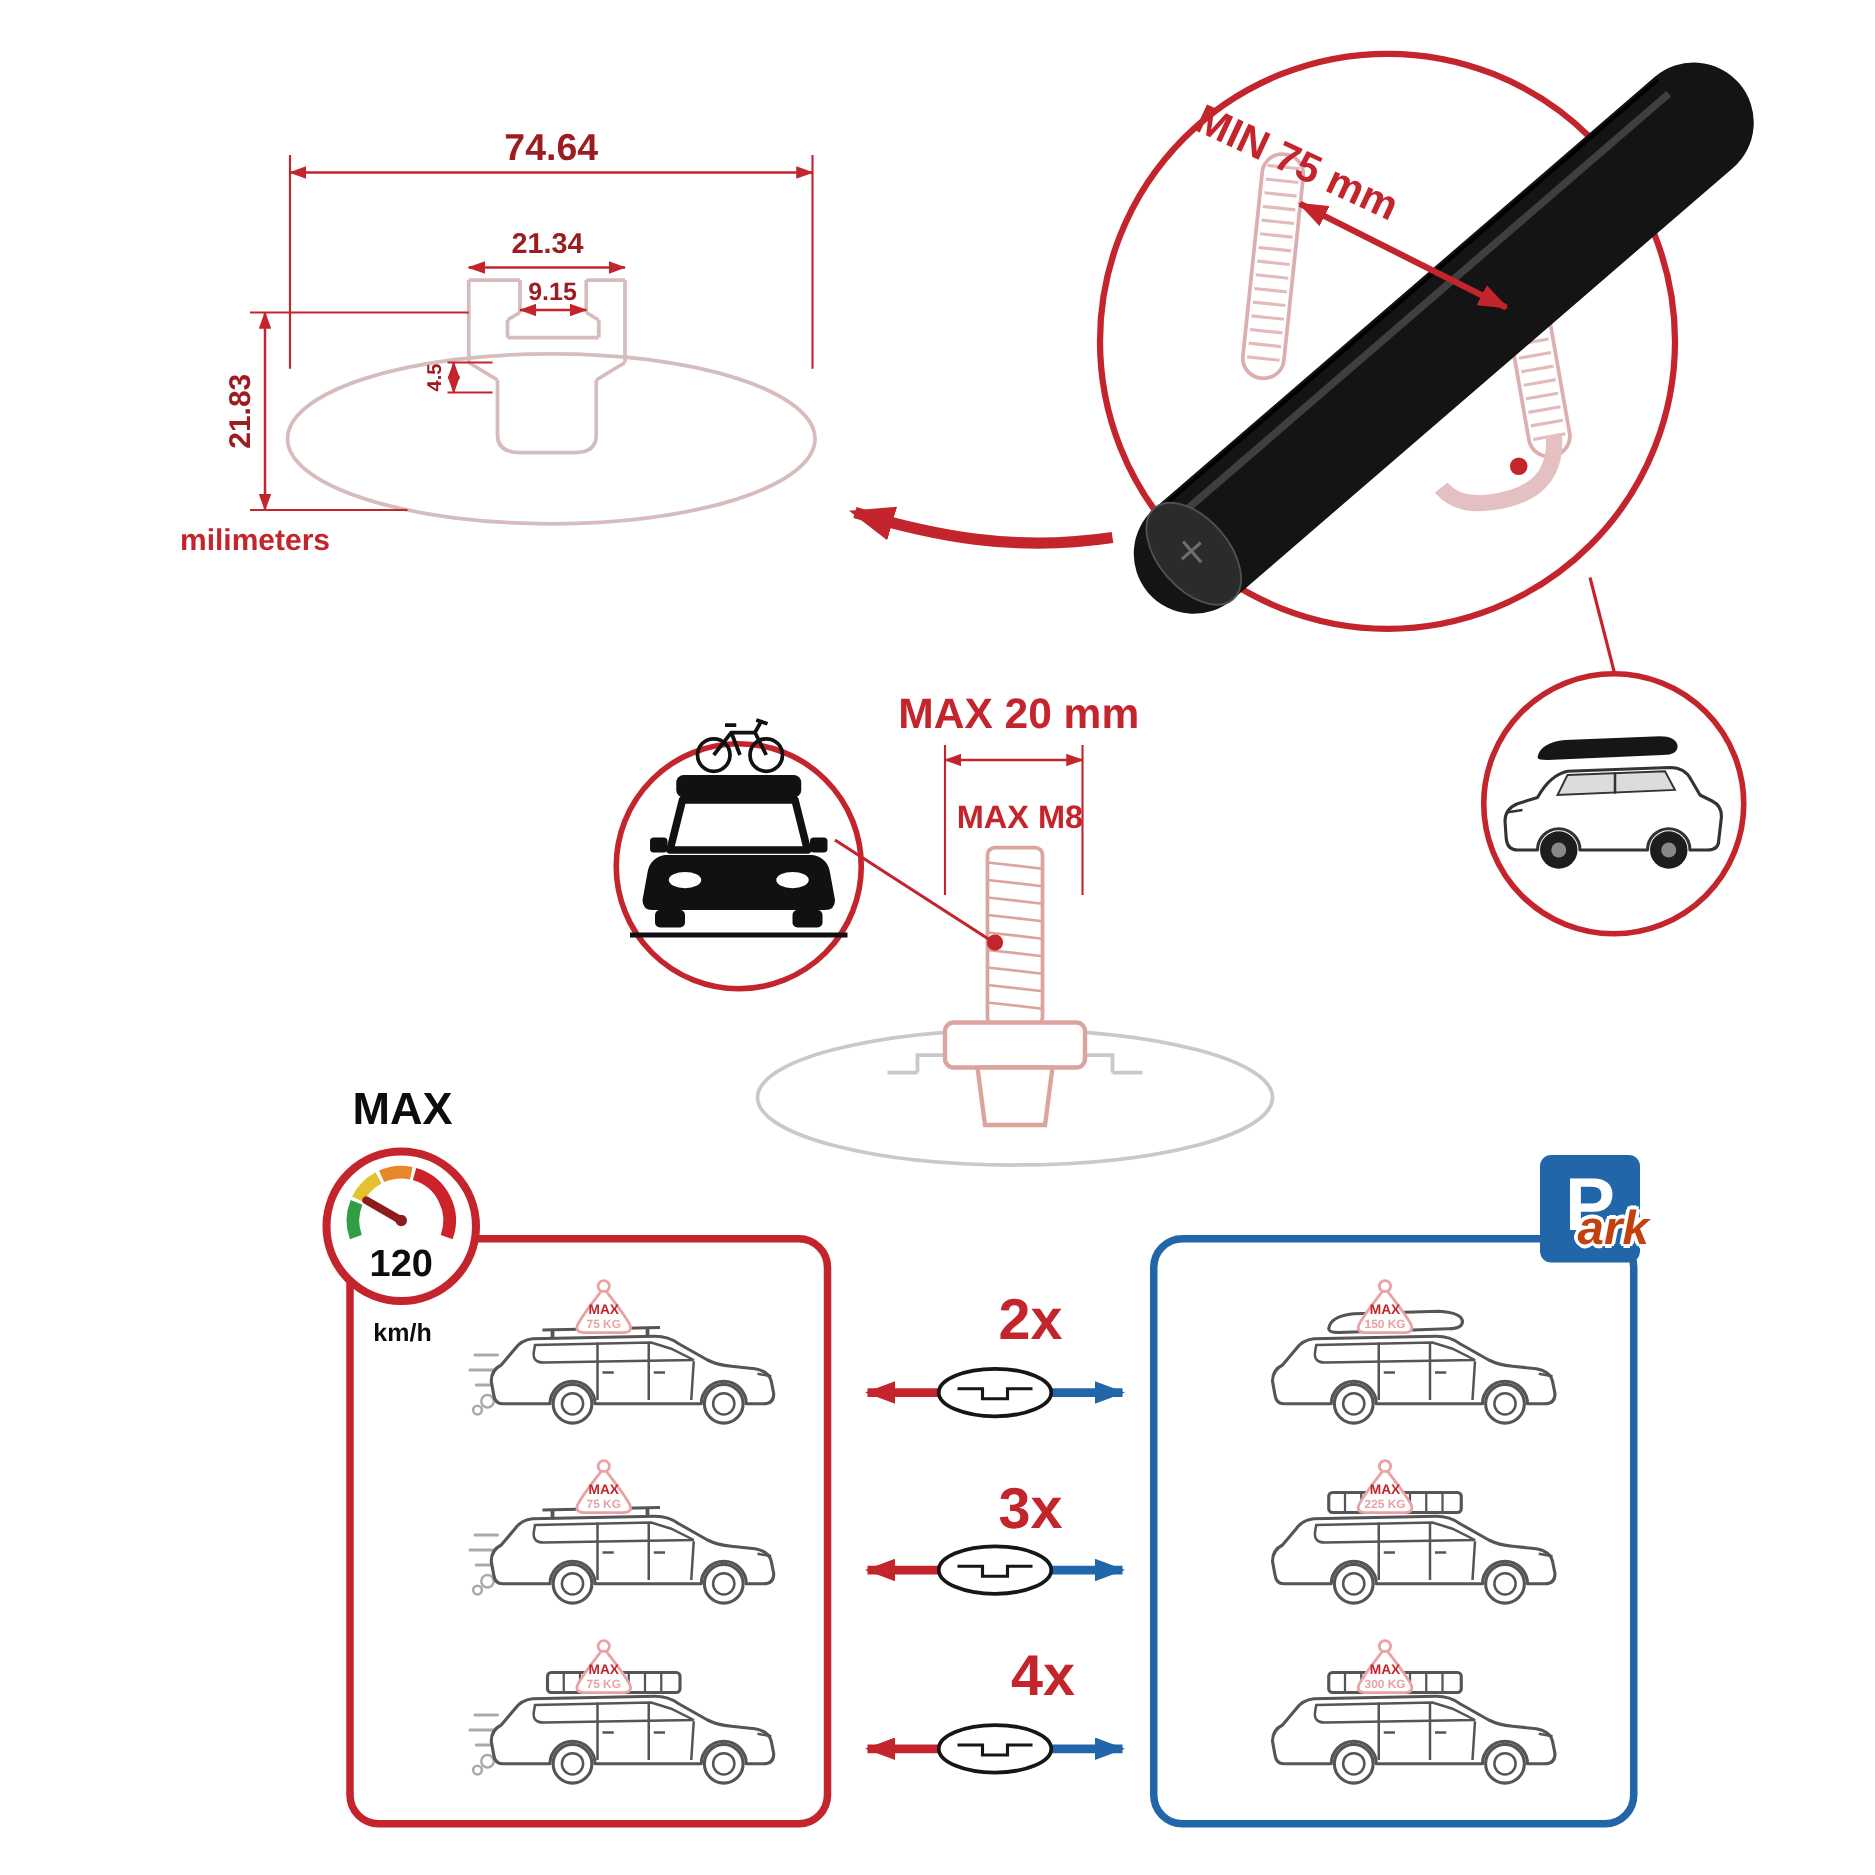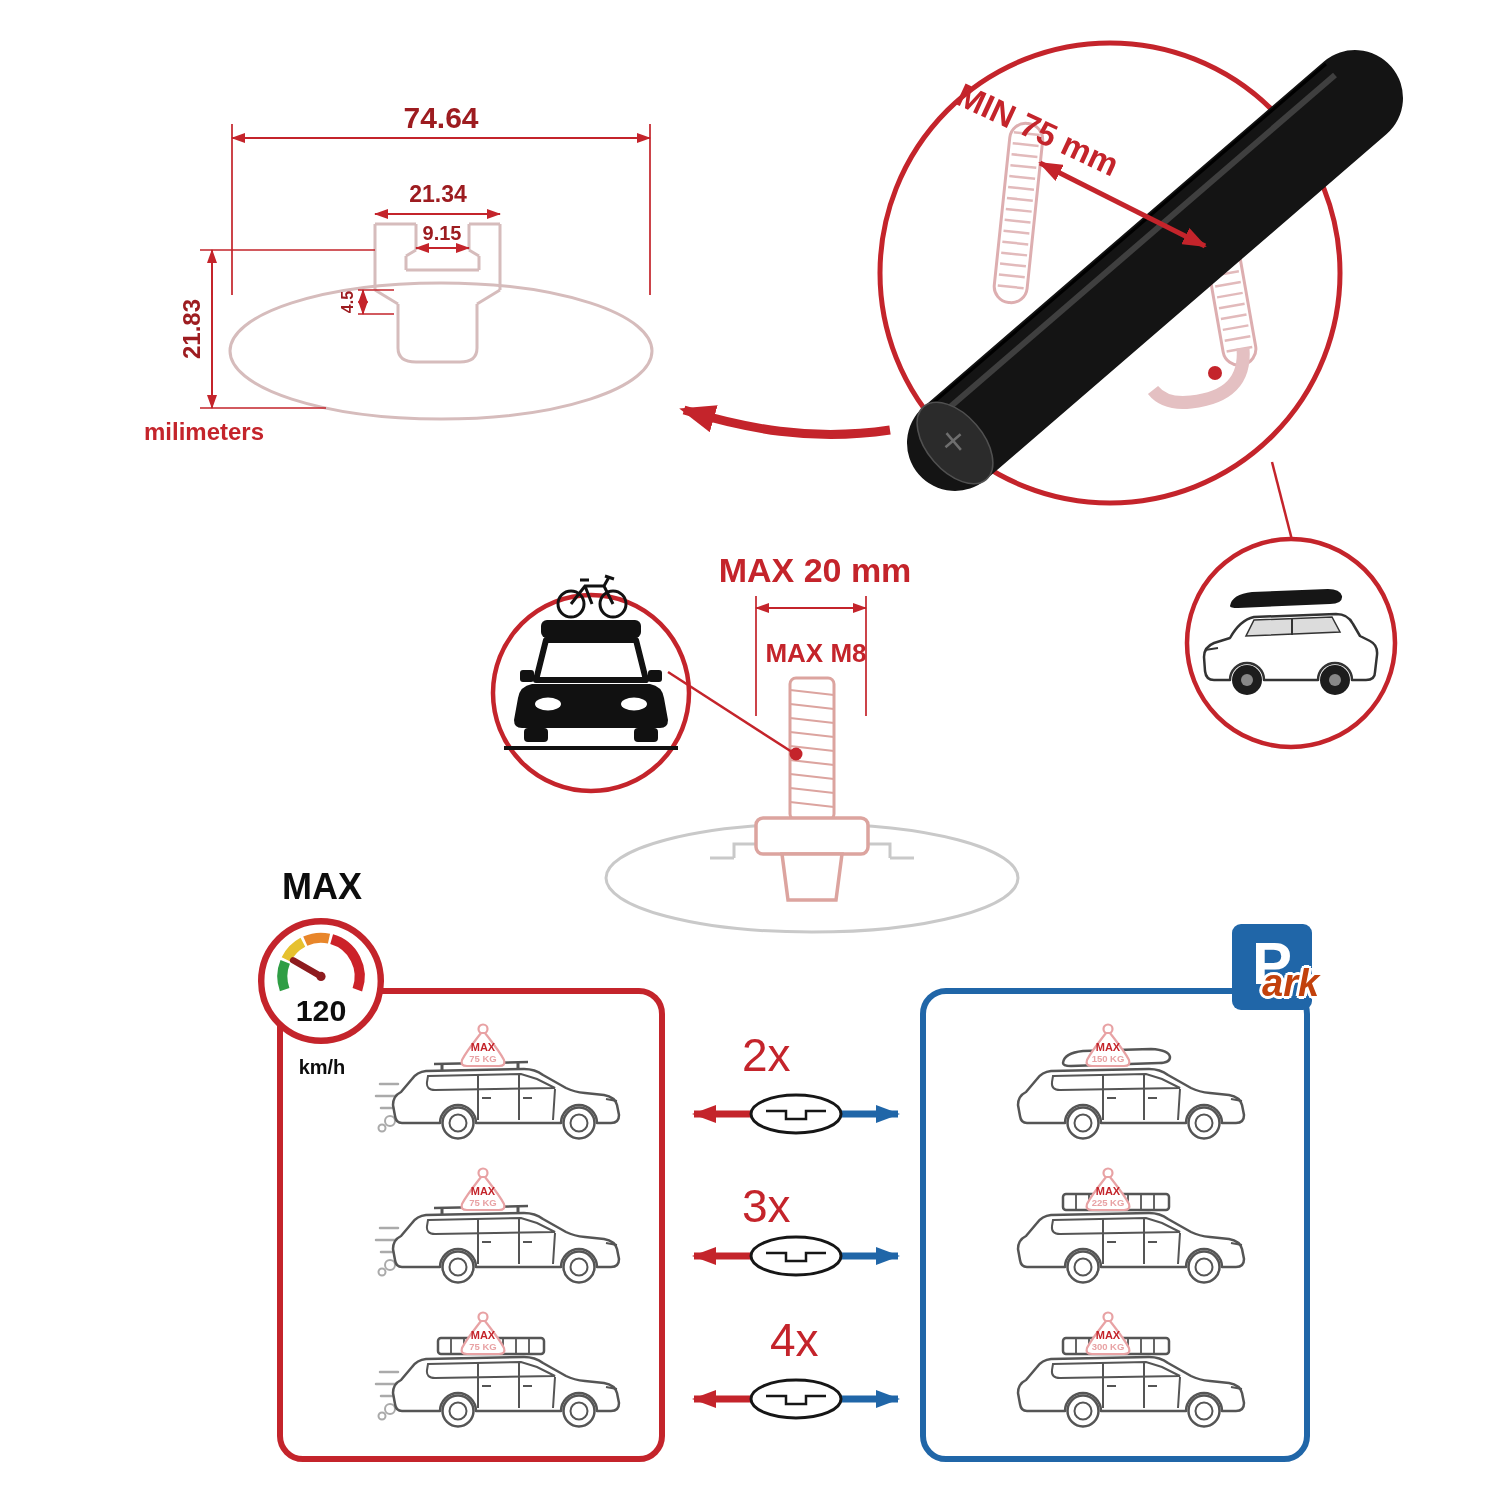--- a/index.html
+++ b/index.html
@@ -12,21 +12,21 @@
   .dimline{stroke:#c4242b;stroke-width:2;fill:none}
   .extline{stroke:#c4242b;stroke-width:1.7;fill:none}
   .ghost{stroke:#d6bcbc;stroke-width:3;fill:none}
   .gray-ghost{stroke:#c9c9c9;stroke-width:3;fill:none}
   .pink{stroke:#dca49f;fill:#fff}
   .tag-max{fill:#c4242b;font-weight:bold;font-size:11px;text-anchor:middle}
   .tag-load{fill:#e8a2a4;font-weight:bold;font-size:9.5px;text-anchor:middle}
   .panel{position:absolute;background:#fff;border-radius:26px}
   .panel-red{border:6px solid #c4242b}
   .panel-blue{border:6px solid #2066a8}
-  .count{position:absolute;width:108px;text-align:left;font-size:46px;font-weight:normal;color:#c4242b}
+  .count{position:absolute;width:108px;text-align:right;font-size:46px;font-weight:bold;color:#c4242b}
   .blk-label{position:absolute;text-align:center;font-weight:bold;color:#0d0d0d}
   .park-sign{position:absolute;left:1232px;top:924px;width:80px;height:86px;background:#2066a8;border-radius:9px;display:flex;align-items:center;justify-content:center;z-index:6}
   .park-p{color:#fff;font-size:60px;font-weight:bold;line-height:1;margin-top:-6px}
   .park-ark{position:absolute;left:1262px;top:962px;font-size:38px;font-weight:bold;font-style:italic;color:#c2410c;z-index:7;
     text-shadow:-2px -2px 0 #fff,2px -2px 0 #fff,-2px 2px 0 #fff,2px 2px 0 #fff,0 3px 0 #fff,0 -3px 0 #fff,3px 0 0 #fff,-3px 0 0 #fff}
 </style>
 </head>
 <body>
 
 <svg width="0" height="0" class="abs" aria-hidden="true">
@@ -287,19 +287,19 @@
   <ellipse cx="120" cy="28" rx="45" ry="19" fill="#fff" stroke="#161616" stroke-width="3"></ellipse>
   <path d="M90,25 H110 V33 H130 V25 H150" stroke="#161616" stroke-width="2.5" fill="none"></path>
 </svg>
 <div class="count" style="left:742px;top:1179px">3x</div>
 <svg class="abs" style="left:676px;top:1228px" width="240" height="56" viewBox="0 0 240 56">
   <line x1="116" y1="28" x2="18" y2="28" stroke="#c4242b" stroke-width="7" marker-end="url(#mk-red)"></line>
   <line x1="124" y1="28" x2="222" y2="28" stroke="#2066a8" stroke-width="7" marker-end="url(#mk-blue)"></line>
   <ellipse cx="120" cy="28" rx="45" ry="19" fill="#fff" stroke="#161616" stroke-width="3"></ellipse>
   <path d="M90,25 H110 V33 H130 V25 H150" stroke="#161616" stroke-width="2.5" fill="none"></path>
 </svg>
-<div class="count" style="left:770px;top:1313px">4x</div>
+<div class="count" style="left:752px;top:1313px">4x</div>
 <svg class="abs" style="left:676px;top:1371px" width="240" height="56" viewBox="0 0 240 56">
   <line x1="116" y1="28" x2="18" y2="28" stroke="#c4242b" stroke-width="7" marker-end="url(#mk-red)"></line>
   <line x1="124" y1="28" x2="222" y2="28" stroke="#2066a8" stroke-width="7" marker-end="url(#mk-blue)"></line>
   <ellipse cx="120" cy="28" rx="45" ry="19" fill="#fff" stroke="#161616" stroke-width="3"></ellipse>
   <path d="M90,25 H110 V33 H130 V25 H150" stroke="#161616" stroke-width="2.5" fill="none"></path>
 </svg>
 
 </body></html>

